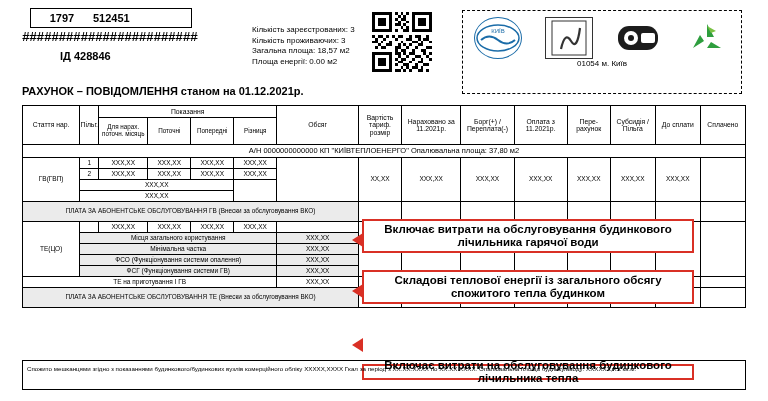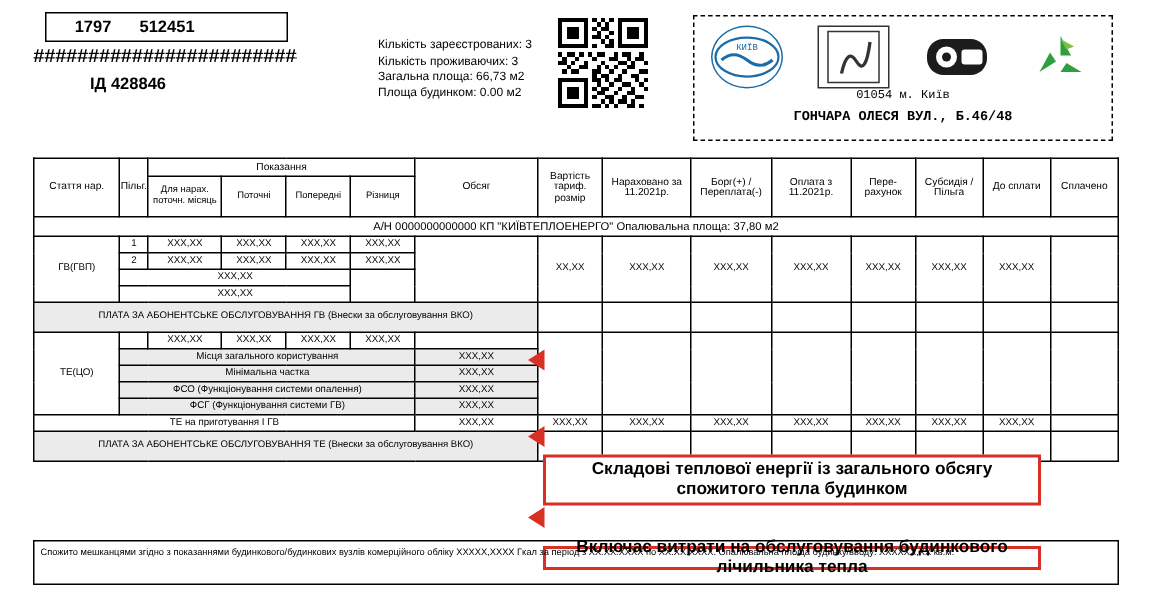--- a/index.html
+++ b/index.html
@@ -29,21 +29,20 @@
   .idline{position:absolute;left:60px;top:50px;font-size:11px;font-weight:bold;}
 
   .stats{position:absolute;left:228px;top:25px;font-size:8px;line-height:10.5px;margin-left:24px;}
   .stats div{white-space:nowrap;}
 
   .qr{position:absolute;left:372px;top:12px;width:60px;height:60px;}
 
   .logobox{
     position:absolute;left:462px;top:10px;width:278px;height:82px;
     border:1px dashed #000;
-    font-family:Liberation Mono, monospace;
   }
   .logos{position:absolute;left:0;top:4px;width:278px;height:46px;display:flex;
          align-items:center;justify-content:space-around;}
   .lg{width:46px;height:40px;display:flex;align-items:center;justify-content:center;}
   .lg1{border-radius:50%;background:#fff;border:1px solid #1b6ca8;}
   .lg2{border:1px solid #333;background:#fff;}
   .lg3{background:#fff;}
   .lg4{background:#fff;}
   .logo-caption{position:absolute;left:0;top:48px;width:278px;text-align:center;font-size:8px;}
   .addr{position:absolute;left:0;top:62px;width:278px;text-align:center;font-size:9px;font-weight:bold;}
@@ -94,22 +93,22 @@
   <div class="acct-box">
     <div class="a">1797</div>
     <div class="b">512451</div>
   </div>
   <div class="barcode">##############################</div>
   <div class="idline">ІД 428846</div>
 
   <div class="stats">
     <div>Кількість зареєстрованих: 3</div>
     <div>Кількість проживаючих: 3</div>
-    <div>Загальна площа: 66,73 м2</div>
-    <div>Площа будинком: 0.00 м2</div>
+    <div>Загальна площа: 18,57 м2</div>
+    <div>Площа енергії: 0.00 м2</div>
   </div>
 
   <svg class="qr" viewBox="0 0 21 21" shape-rendering="crispEdges">
     <rect width="21" height="21" fill="#fff"></rect>
     <g fill="#000">
       <rect x="0" y="0" width="7" height="1"></rect>
         <rect x="0" y="6" width="7" height="1"></rect>
       <rect x="0" y="0" width="1" height="7"></rect>
         <rect x="6" y="0" width="1" height="7"></rect>
       <rect x="2" y="2" width="3" height="3"></rect>
@@ -234,23 +233,23 @@
       <div class="lg lg4">
         <svg viewBox="0 0 40 36" width="40" height="36">
           <path d="M20 4 L27 17 L20 17 Z" fill="#2e9e3e"></path>
           <path d="M6 28 L13 15 L17 21 Z" fill="#2e9e3e"></path>
           <path d="M34 28 L20 28 L24 22 Z" fill="#2e9e3e"></path>
           <path d="M20 6 L24 13 L29 11 Z" fill="#7ac143"></path>
         </svg>
       </div>
     </div>
     <div class="logo-caption">01054  м. Київ</div>
-    <div class="addr">ГОНЧАРА ОЛЕСЯ ВУЛ., Б.46/48</div>
-  </div>
-
+  </div>
+
+  <div class="title">РАХУНОК – ПОВІДОМЛЕННЯ станом на 01.12.2021р.</div>
 
   <table class="main">
     <colgroup>
       <col style="width:56px">
         <col style="width:16px">
         <col style="width:48px">
       <col style="width:42px">
         <col style="width:42px">
         <col style="width:42px">
       <col style="width:80px">
@@ -387,23 +386,26 @@
       <td></td>
       <td></td>
       <td></td>
       <td></td>
       <td></td>
     </tr>
   </tbody>
     </table>
 
   <div class="arrow" style="left:352px;top:233px;"></div>
+  <div class="callout" style="left:362px;top:219px;width:332px;height:34px;">
+    <span>Включає витрати на обслуговування будинкового лічильника гарячої води</span>
+  </div>
 
   <div class="arrow" style="left:352px;top:284px;"></div>
-  <div class="callout" style="left:362px;top:270px;width:332px;height:34px;margin-top:33px;">
+  <div class="callout" style="left:362px;top:270px;width:332px;height:34px;">
     <span>Складові теплової енергії із загального обсягу спожитого тепла будинком</span>
   </div>
 
   <div class="arrow" style="left:352px;top:338px;"></div>
   <div class="callout" style="left:362px;top:324px;width:332px;height:16px;margin-top:40px;">
     <span>Включає витрати на обслуговування будинкового лічильника тепла</span>
   </div>
 
   <div class="footnote">Спожито мешканцями згідно з показаннями будинкового/будинкових вузлів комерційного обліку XXXXX,XXXX Гкал за період з XX.XX.XXXX по XX.XX.XXXX. Опалювальна площа будинку/вводу: XXXXXX,XX кв.м.</div>
 </div>

